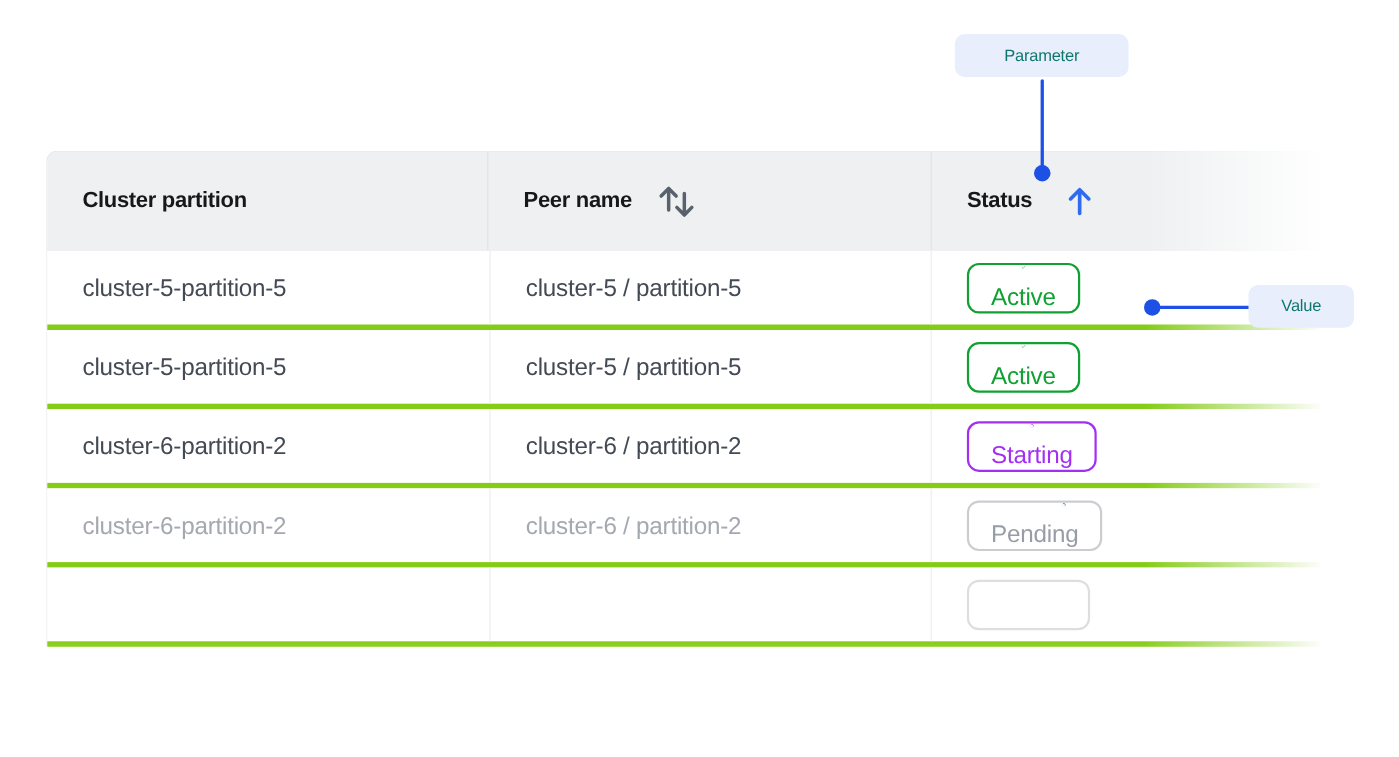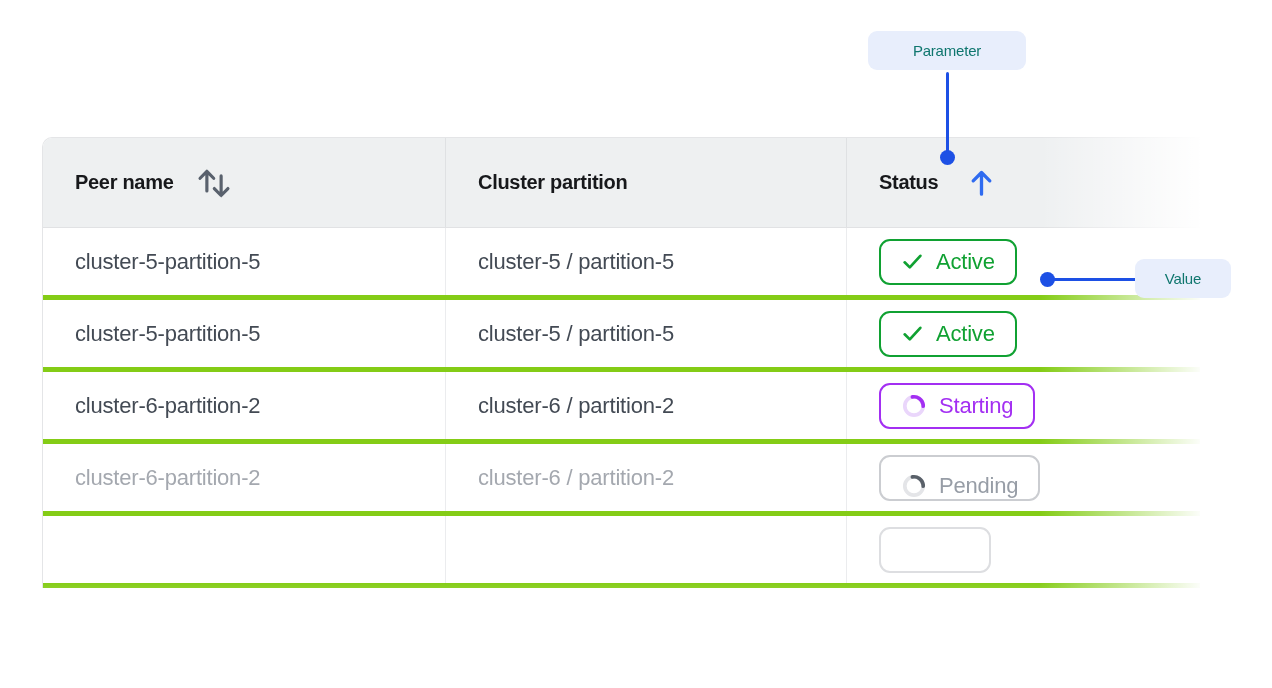--- a/index.html
+++ b/index.html
@@ -44,20 +44,21 @@
   .sort-updown { margin-left:20px; display:block; }
   .sort-asc { margin-left:30px; display:block; }
 
   
   .badge {
     display:inline-flex; align-items:center; gap:12px;
     height:46px; padding:0 20px;
     border:2px solid; border-radius:11px;
     font-size:22px; font-weight:500; letter-spacing:-0.2px;
     background:#ffffff;
+    flex-direction:column;
   }
   .badge.active   { border-color:#10a132; color:#10a132; }
   .badge.starting { border-color:#a32ff2; color:#a32ff2;align-items:center; }
   .badge.pending  { border-color:#cbcdd1; color:#979da6;align-items:flex-end; }
   .badge.ghost    { border-color:#dddee1; width:112px; height:46px; }
 
   
   .fade-right {
     position:absolute; left:1040px; top:128px; width:200px; height:550px;
     background:linear-gradient(to right, rgba(255,255,255,0), #ffffff 82%);
@@ -86,29 +87,29 @@
   .cdot-value     { left:1040px; top:272px; }
 </style>
 </head>
 <body>
 
 <div class="stage">
 
   <div class="table">
 
     <div class="thead">
+      <div class="th col2">
+        <span>Cluster partition</span>
+      </div>
       <div class="th col1">
         <span>Peer name</span>
         <svg class="sort-updown" width="42" height="38" viewBox="0 0 26 24" fill="none">
           <path d="M8.5 17 V4.8 M4.2 9 L8.5 4.6 L12.8 9" stroke="#59616d" stroke-width="2" stroke-linecap="round" stroke-linejoin="round"></path>
           <path d="M17.5 7.5 V19.7 M13.2 15.5 L17.5 19.9 L21.8 15.5" stroke="#59616d" stroke-width="2" stroke-linecap="round" stroke-linejoin="round"></path>
         </svg>
-      </div>
-      <div class="th col2">
-        <span>Cluster partition</span>
       </div>
       <div class="th col3">
         <span>Status</span>
         <svg class="sort-asc" width="27" height="31" viewBox="0 0 24 28" fill="none">
           <path d="M12 24.5 V5.5 M4.5 12.5 L12 5 L19.5 12.5" stroke="#2f6bf0" stroke-width="3" stroke-linecap="round" stroke-linejoin="round"></path>
         </svg>
       </div>
     </div>
 
     <div class="tr">

